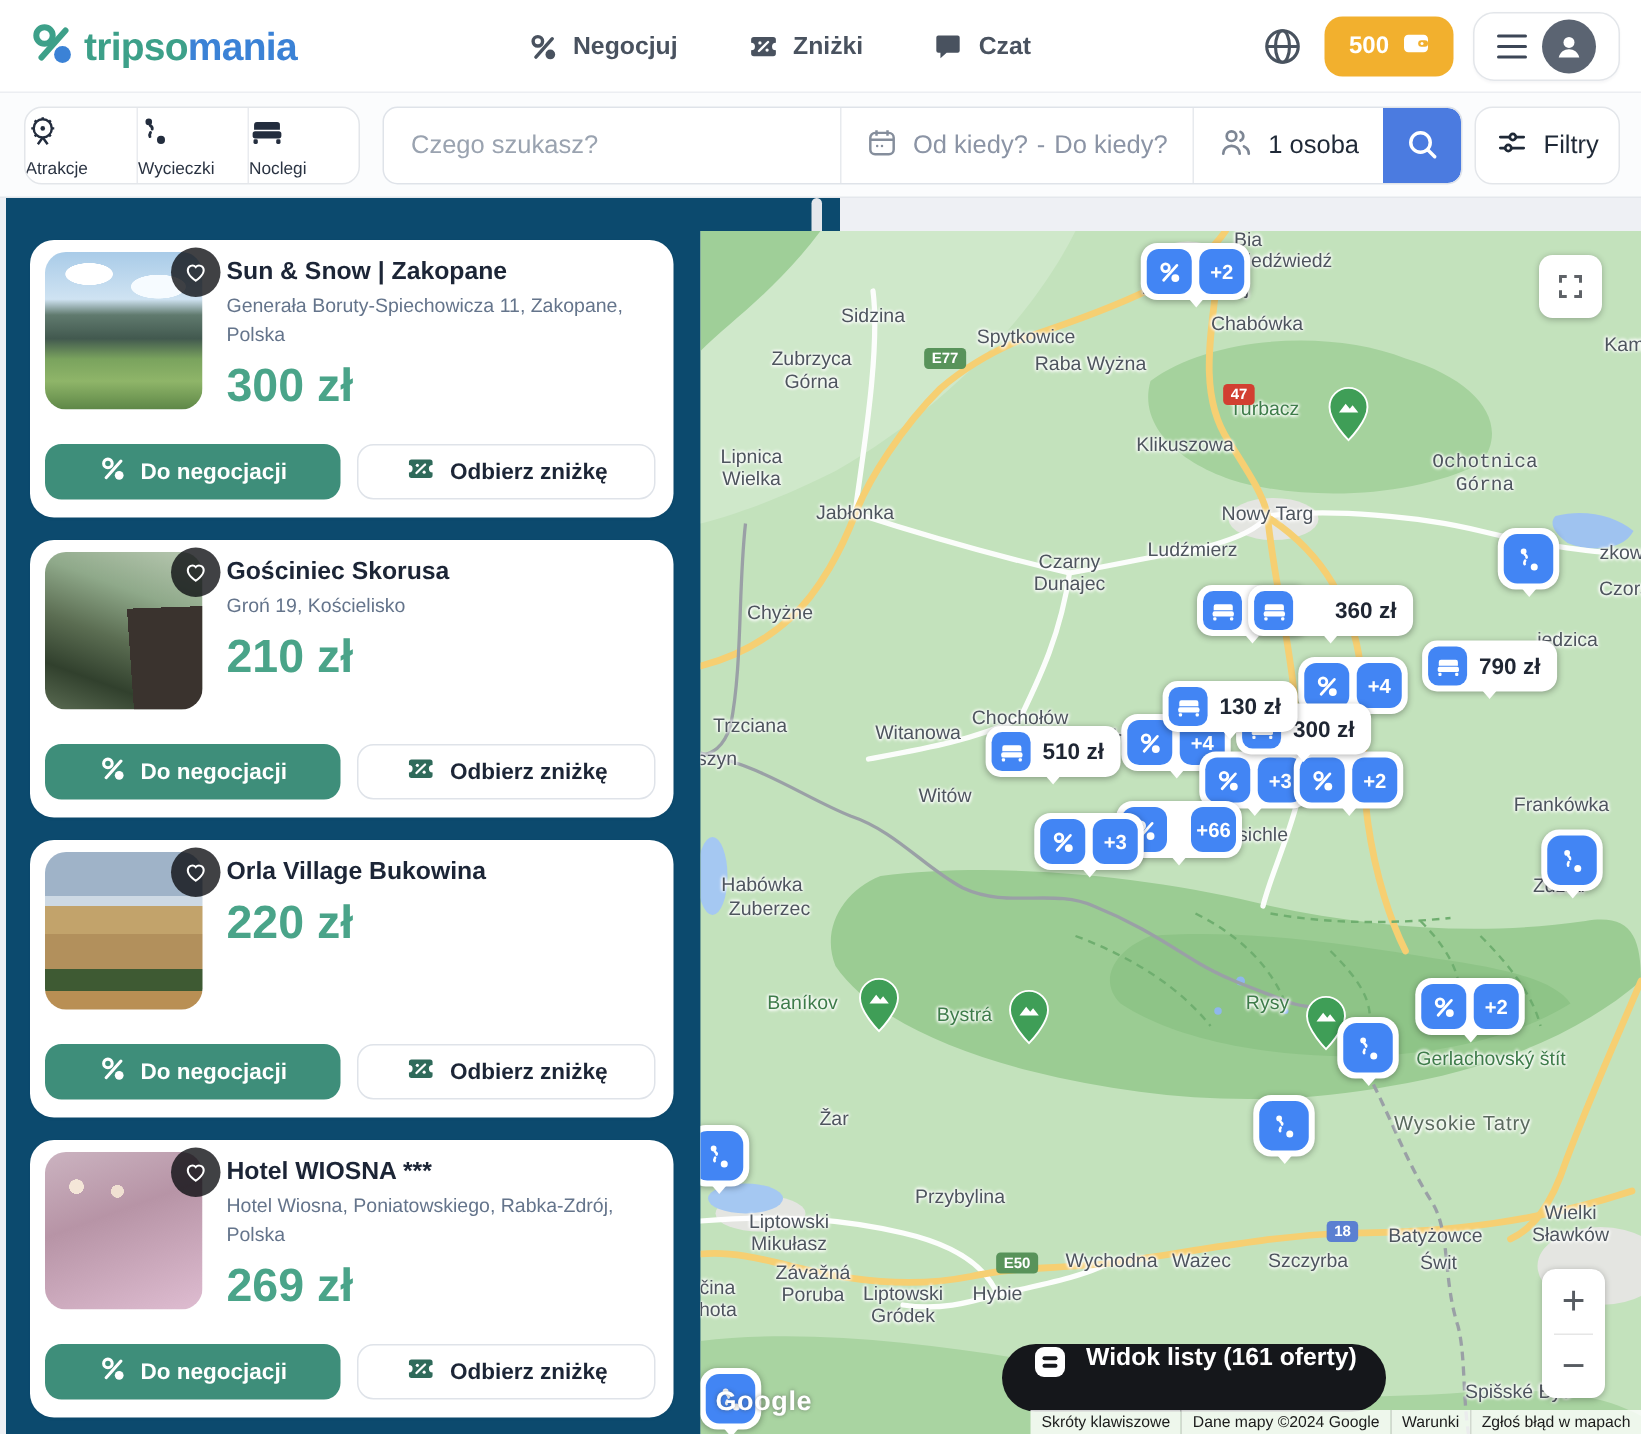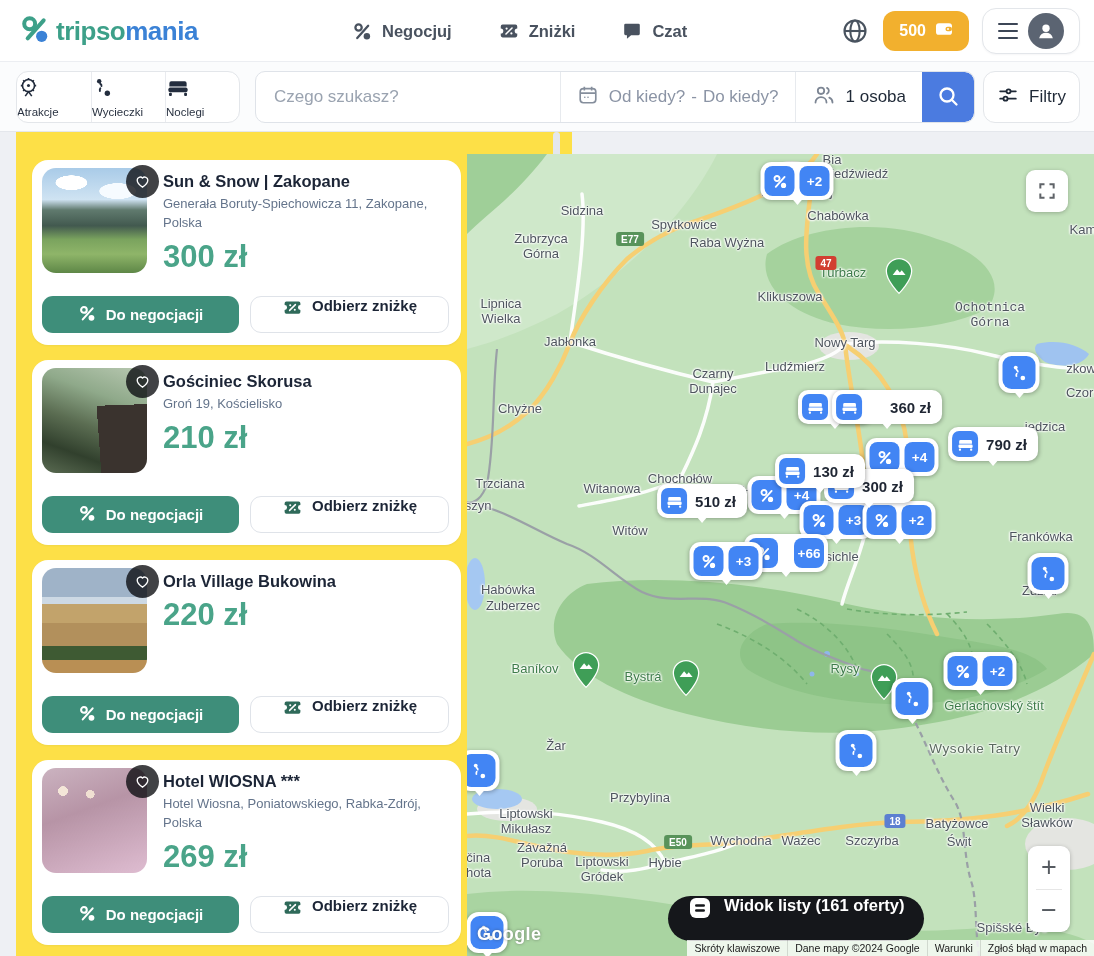--- a/index.html
+++ b/index.html
@@ -33,21 +33,21 @@
   .sbox .q { flex:1; border:none; outline:none; font-size:17px; color:#15803d; padding:0 18px; font-family:"Liberation Sans",sans-serif; background:transparent; }
   .sbox .q::placeholder { color:#9aa3b0; }
   .sect { display:flex; align-items:center; gap:10px; padding:0 16px; border-left:1px solid #e7eaee; }
   .dates { color:#8b94a5; font-size:17px; white-space:nowrap; }
   .dates .dsep { margin:0 6px; }
   .guests { font-size:17px; color:#1f2937; font-weight:400; white-space:nowrap; }
   .sbtn { width:52px; background:#4b7be0; border:none; display:flex; align-items:center; justify-content:center; cursor:pointer; border-radius:0 9px 9px 0; }
   .fbtn { position:absolute; right:14px; top:9px; height:52px; width:97px; background:#fff; border:1px solid #e3e6ea; border-radius:12px; display:flex; align-items:center; justify-content:center; gap:10px; font-size:17px; color:#1f2937; cursor:pointer; }
 
   
-  .panel { position:absolute; left:16px; top:132px; width:556px; height:824px; background:#fde047; overflow:hidden; }
+  .panel { position:absolute; left:4px; top:132px; width:556px; height:824px; background:#0c4a6e; overflow:hidden; }
   .cards { position:absolute; left:16px; top:28px; width:429px; display:flex; flex-direction:column; gap:15px; }
   .card { background:#fff; border-radius:16px; height:185px; padding:10px 12px; position:relative; box-shadow:0 1px 2px rgba(25,35,55,.05); }
   .thumb { position:absolute; left:10px; top:8px; width:105px; height:105px; border-radius:14px; }
   .img-mountains { background:
       radial-gradient(ellipse 26px 12px at 28% 14%, #ffffff 0 60%, transparent 62%),
       radial-gradient(ellipse 30px 13px at 72% 22%, #f6fbff 0 60%, transparent 62%),
       linear-gradient(180deg,#a9cbe8 0%,#cfe3f2 30%,#607a6e 40%,#42594f 55%,#7aa35e 68%,#8fb569 82%,#5e8747 100%); }
   .img-house { background:
       conic-gradient(from 48deg at 52% 36%, transparent 0 40deg, #3a332e 40deg 128deg, transparent 128deg),
       linear-gradient(200deg,#b9c9b2 0%,#8fa98a 30%,#5b6d52 55%,#31402d 78%,#5a6b52 100%); }
@@ -58,21 +58,21 @@
       radial-gradient(circle 7px at 46% 25%, #f0e0d2 0 60%, transparent 62%),
       linear-gradient(160deg,#cbb3c0 0%,#b794a6 40%,#a586 98%,#9e7f92 70%,#8a6b7e 100%); }
   .fav { position:absolute; right:-12px; top:-3px; width:33px; height:33px; border-radius:50%; background:rgba(10,12,16,.78); display:flex; align-items:center; justify-content:center; cursor:pointer; }
   .cinfo { margin-left:119px; padding-top:2px; }
   .cname { font-size:16.5px; font-weight:700; color:#1c2536; }
   .caddr { font-size:13px; color:#64748b; margin-top:4px; line-height:1.45; max-width:285px; }
   .caddr:empty { display:none; }
   .cprice { font-size:31px; font-weight:700; color:#4aa489; margin-top:6px; }
   .cbtns { position:absolute; left:10px; right:12px; bottom:12px; display:flex; gap:11px; }
   .btn-neg { flex:1; height:37px; background:#3e8e7a; color:#fff; border:none; border-radius:11px; font-size:15px; font-weight:700; display:flex; align-items:center; justify-content:center; gap:9px; cursor:pointer; font-family:inherit; }
-  .btn-dis { flex:1; height:37px; background:#fff; color:#1c2536; border:1px solid #dfe3e9; border-radius:11px; font-size:15px; font-weight:700; display:flex; align-items:flex-start; justify-content:center; gap:9px; cursor:pointer; font-family:inherit; }
+  .btn-dis { flex:1; height:37px; background:#fff; color:#1c2536; border:1px solid #dfe3e9; border-radius:11px; font-size:15px; font-weight:700; display:flex; align-items:center; justify-content:center; gap:9px; cursor:pointer; font-family:inherit; }
   .scrolltrack { position:absolute; right:12px; top:0; width:7px; height:100%; background:#e4e7ec; border-radius:4px; }
   .scrollthumb { position:absolute; right:12px; top:26px; width:7px; height:300px; background:#5c6575; border-radius:4px; }
 
   
   .map { position:absolute; left:467px; top:154px; width:627px; height:802px; background:#c3e2bc; overflow:hidden; }
   .map svg.base { position:absolute; left:0; top:0; z-index:0; }
   .lbl { position:absolute; transform:translate(-50%,-50%); font-size:13px; color:#4e555e; text-align:center; white-space:pre-line; line-height:1.12; z-index:1;
          text-shadow:-1px 0 2px #fff,1px 0 2px #fff,0 -1px 2px #fff,0 1px 2px #fff; }
   .lbl.peak { color:#3e7c4a; }
   .lbl.area { color:#5a6a5e; font-size:13.5px; letter-spacing:.6px; }

